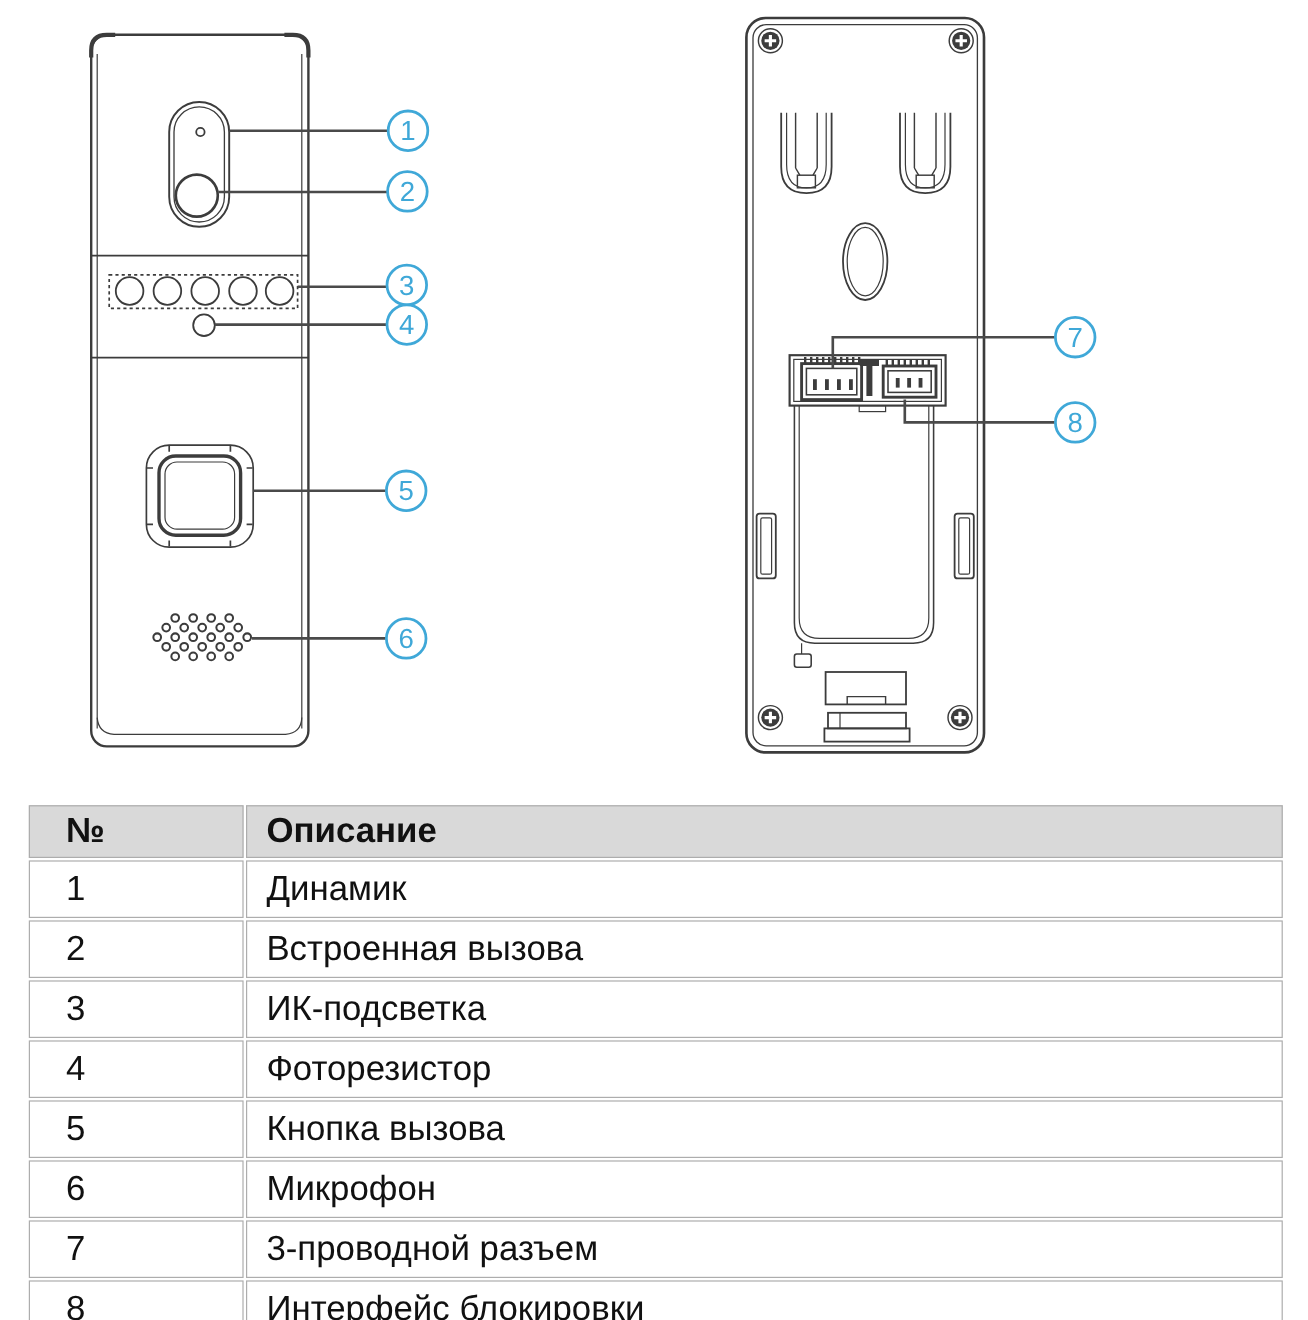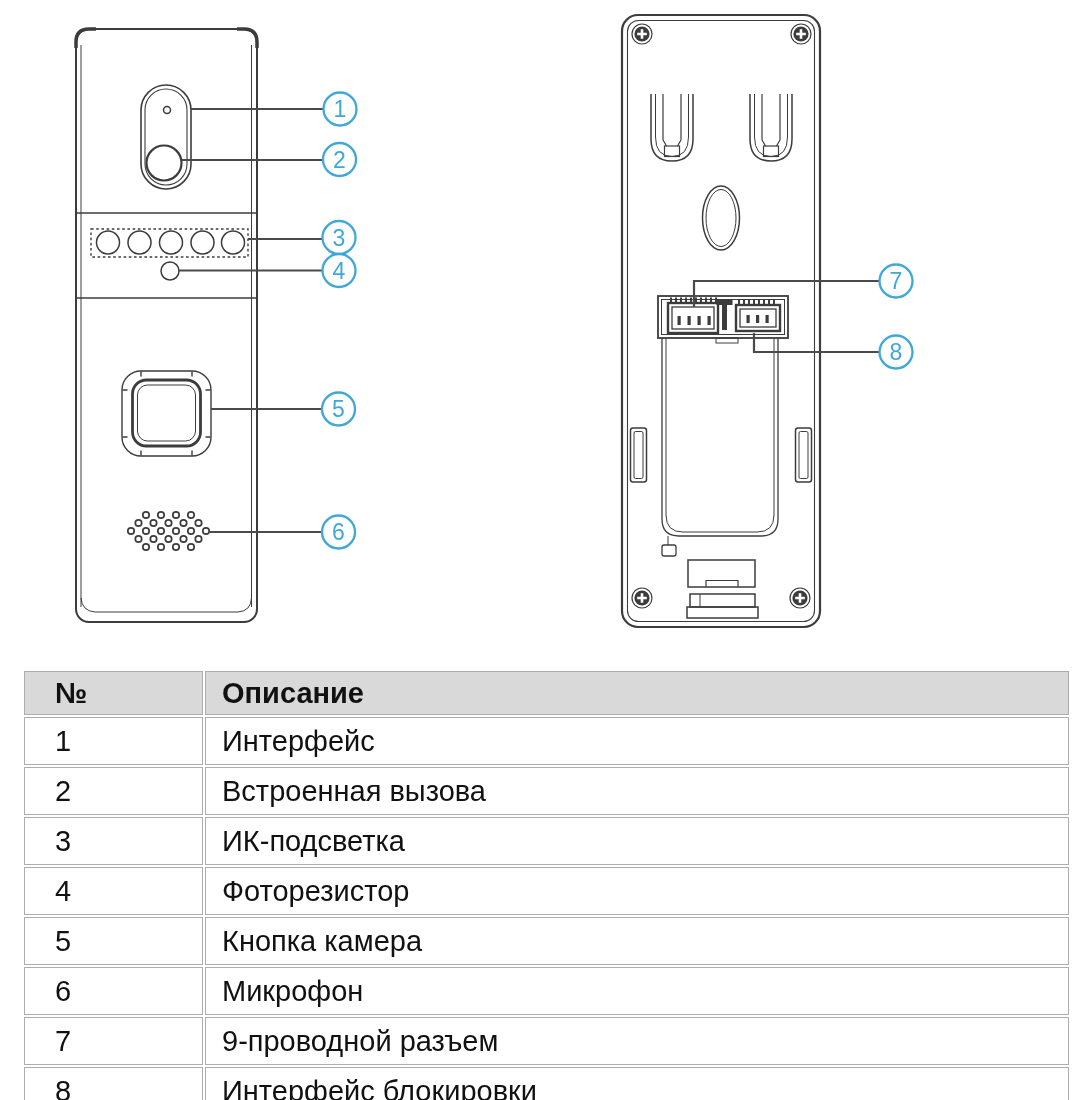--- a/index.html
+++ b/index.html
@@ -230,45 +230,45 @@
   <table class="legend">
     <thead>
       <tr>
         <th class="c-num">№</th>
         <th class="c-desc">Описание</th>
       </tr>
     </thead>
     <tbody>
       <tr>
         <td class="c-num">1</td>
-        <td class="c-desc">Интерфейс</td>
+        <td class="c-desc">Динамик</td>
       </tr>
       <tr>
         <td class="c-num">2</td>
         <td class="c-desc">Встроенная вызова</td>
       </tr>
       <tr>
         <td class="c-num">3</td>
         <td class="c-desc">ИК-подсветка</td>
       </tr>
       <tr>
         <td class="c-num">4</td>
         <td class="c-desc">Фоторезистор</td>
       </tr>
       <tr>
         <td class="c-num">5</td>
-        <td class="c-desc">Кнопка камера</td>
+        <td class="c-desc">Кнопка вызова</td>
       </tr>
       <tr>
         <td class="c-num">6</td>
         <td class="c-desc">Микрофон</td>
       </tr>
       <tr>
         <td class="c-num">7</td>
-        <td class="c-desc">9-проводной разъем</td>
+        <td class="c-desc">3-проводной разъем</td>
       </tr>
       <tr>
         <td class="c-num">8</td>
         <td class="c-desc">Интерфейс блокировки</td>
       </tr>
     </tbody>
   </table>
 </div>
 
 </body></html>

